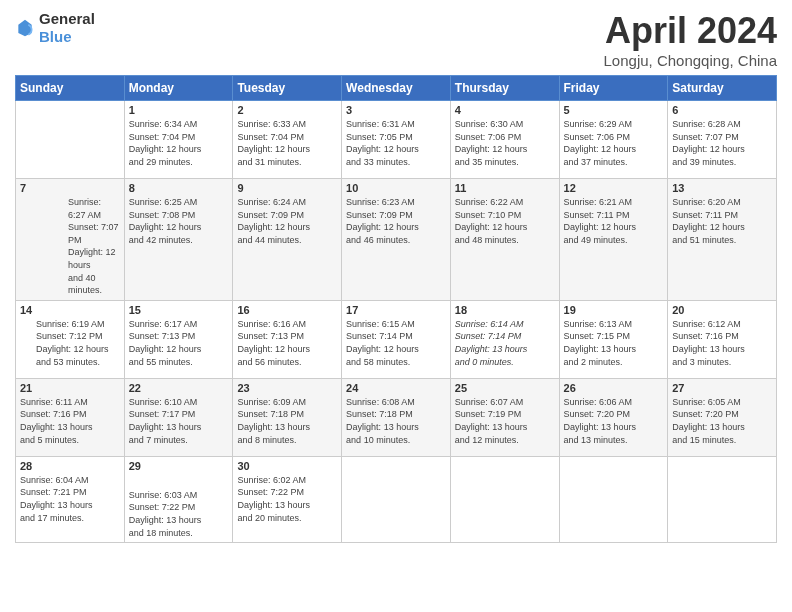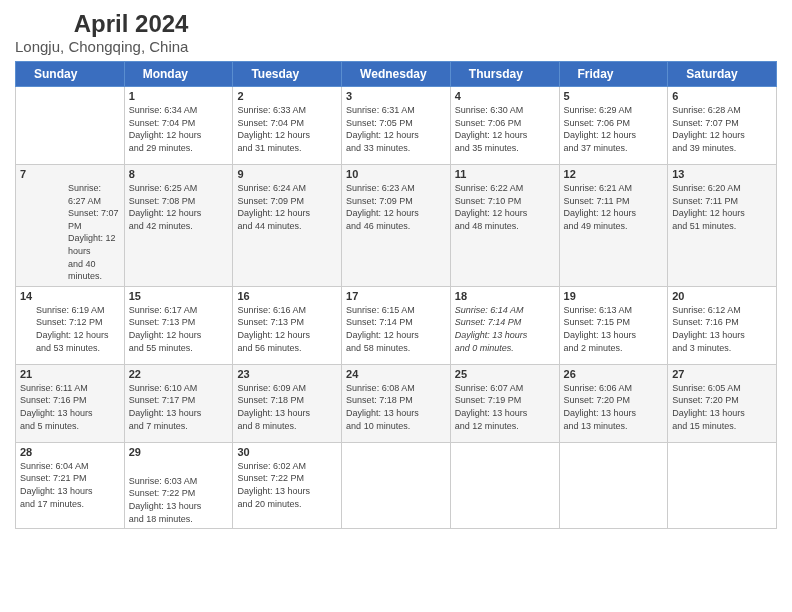--- a/index.html
+++ b/index.html
@@ -26,39 +26,39 @@
       gap: 4px;
     }
     .logo-icon {
       width: 20px;
       height: 20px;
     }
     .title-block {
       text-align: right;
     }
     .month-title {
-      font-size: 24px;
+      font-size: 36px;
       font-weight: bold;
       color: #333;
     }
     .location {
       font-size: 15px;
       color: #555;
     }
     table {
       width: 100%;
       border-collapse: collapse;
       table-layout: fixed;
     }
     th {
       background-color: #3a6ebf;
       color: #fff;
       font-size: 12px;
       font-weight: bold;
-      padding: 5px 18px;
+      padding: 5px 4px;
       text-align: left;
       border: 1px solid #5a8ed0;
     }
     td {
       border: 1px solid #ccc;
       vertical-align: top;
       padding: 3px 4px;
       font-size: 9.5px;
       color: #333;
       height: 78px;
@@ -83,20 +83,30 @@
     tr:nth-child(odd) td {
       background-color: #ffffff;
     }
     thead tr th { background-color: #3a6ebf; }
   </style>
 </head>
 <body>
 
 <div class="container">
   <div class="header-row">
+    <div class="logo">
+      <svg class="logo-icon" viewBox="0 0 24 24">
+        <path d="M12 2 L20 8 L20 18 L12 22 L4 18 L4 8 Z" fill="#4a90d9"></path>
+        <path d="M16 8 Q20 10 20 14 Q20 18 16 20" fill="none" stroke="#7ab8f5" stroke-width="2"></path>
+      </svg>
+      <div>
+        <span style="font-size:15px;font-weight:bold;color:#333;">General</span><br>
+        <span style="font-size:15px;font-weight:bold;color:#4a90d9;">Blue</span>
+      </div>
+    </div>
     <div class="title-block">
       <div class="month-title">April 2024</div>
       <div class="location">Longju, Chongqing, China</div>
     </div>
   </div>
 
   <table>
     <thead>
       <tr>
       <th>Sunday</th>

